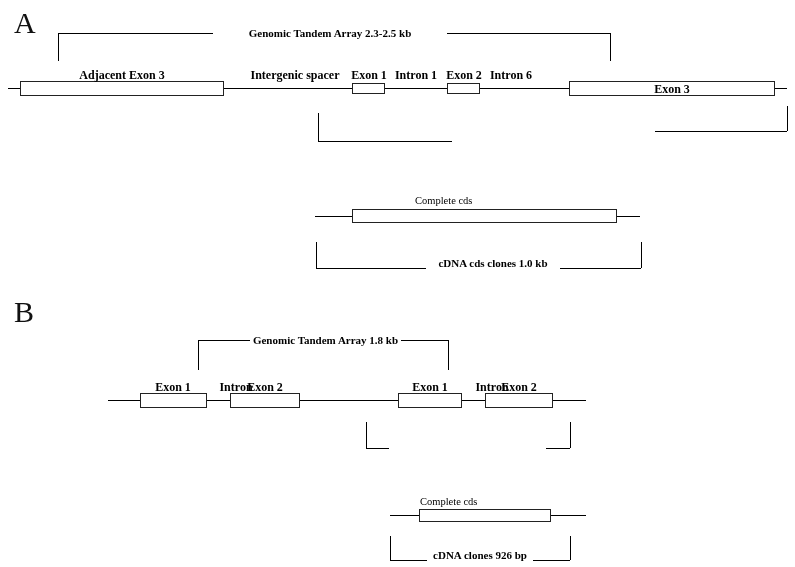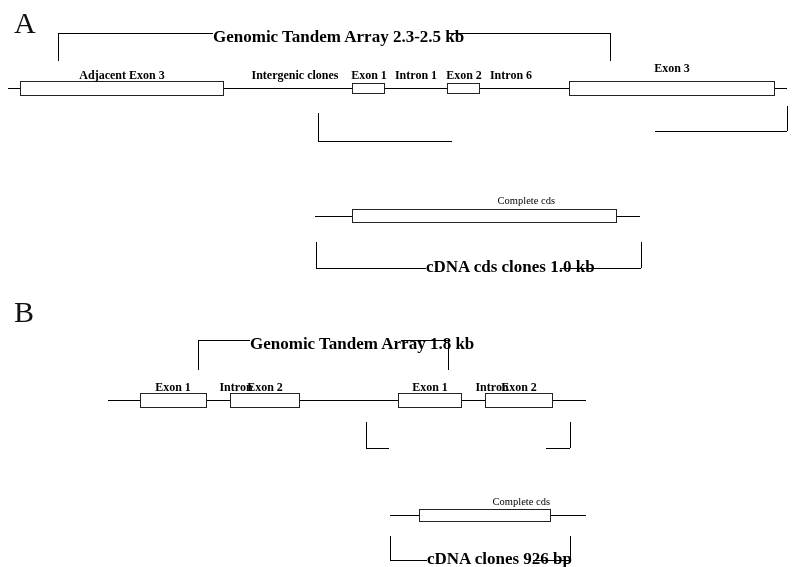--- a/index.html
+++ b/index.html
@@ -52,34 +52,34 @@
     font-size: 12px;
     font-weight: bold;
     white-space: nowrap;
     text-align: center;
     line-height: 1;
     color: #000;
   }
   .bracket-label {
     position: absolute;
     font-family: "Liberation Serif", "DejaVu Serif", serif;
-    font-size: 17px;
+    font-size: 11px;
     font-weight: bold;
     white-space: nowrap;
     text-align: center;
     line-height: 1;
     color: #000;
   }
   .cds-label {
     position: absolute;
     font-family: "Liberation Serif", "DejaVu Serif", serif;
     font-size: 10.5px;
     font-weight: 400;
     white-space: nowrap;
-    text-align: right;
+    text-align: left;
     line-height: 1;
     color: #000;
   }
 </style>
 </head>
 <body>
 
 <div id="figure">
 
   <div class="panel-letter" style="left:14px; top:8px;">A</div>
@@ -91,26 +91,26 @@
   <div class="bracket-label" style="left:213px; top:28px; width:234px;">Genomic Tandem Array 2.3-2.5 kb</div>
 
   <div class="hline" style="left:8px; top:88px; width:779px;"></div>
 
   <div class="exon-box" style="left:20px; top:81px; width:204px; height:15px;"></div>
   <div class="exon-box" style="left:352px; top:83px; width:33px; height:11px;"></div>
   <div class="exon-box" style="left:447px; top:83px; width:33px; height:11px;"></div>
   <div class="exon-box" style="left:569px; top:81px; width:206px; height:15px;"></div>
 
   <div class="feature-label" style="left:52px; top:69px; width:140px;">Adjacent  Exon 3</div>
-  <div class="feature-label" style="left:240px; top:69px; width:110px;">Intergenic clones</div>
+  <div class="feature-label" style="left:240px; top:69px; width:110px;">Intergenic spacer</div>
   <div class="feature-label" style="left:339px; top:69px; width:60px;">Exon 1</div>
   <div class="feature-label" style="left:385px; top:69px; width:62px;">Intron 1</div>
   <div class="feature-label" style="left:434px; top:69px; width:60px;">Exon 2</div>
   <div class="feature-label" style="left:480px; top:69px; width:62px;">Intron 6</div>
-  <div class="feature-label" style="left:642px; top:62px; width:60px;">Exon 3</div>
+  <div class="feature-label" style="left:642px; top:83px; width:60px;">Exon 3</div>
 
   <div class="vline" style="left:318px; top:113px; height:28px;"></div>
   <div class="hline" style="left:318px; top:141px; width:134px;"></div>
   <div class="hline" style="left:655px; top:131px; width:132px;"></div>
   <div class="vline" style="left:787px; top:106px; height:25px;"></div>
 
   <div class="hline" style="left:315px; top:216px; width:325px;"></div>
   <div class="exon-box" style="left:352px; top:209px; width:265px; height:14px;"></div>
   <div class="cds-label" style="left:415px; top:196px; width:140px;">Complete cds</div>
 

